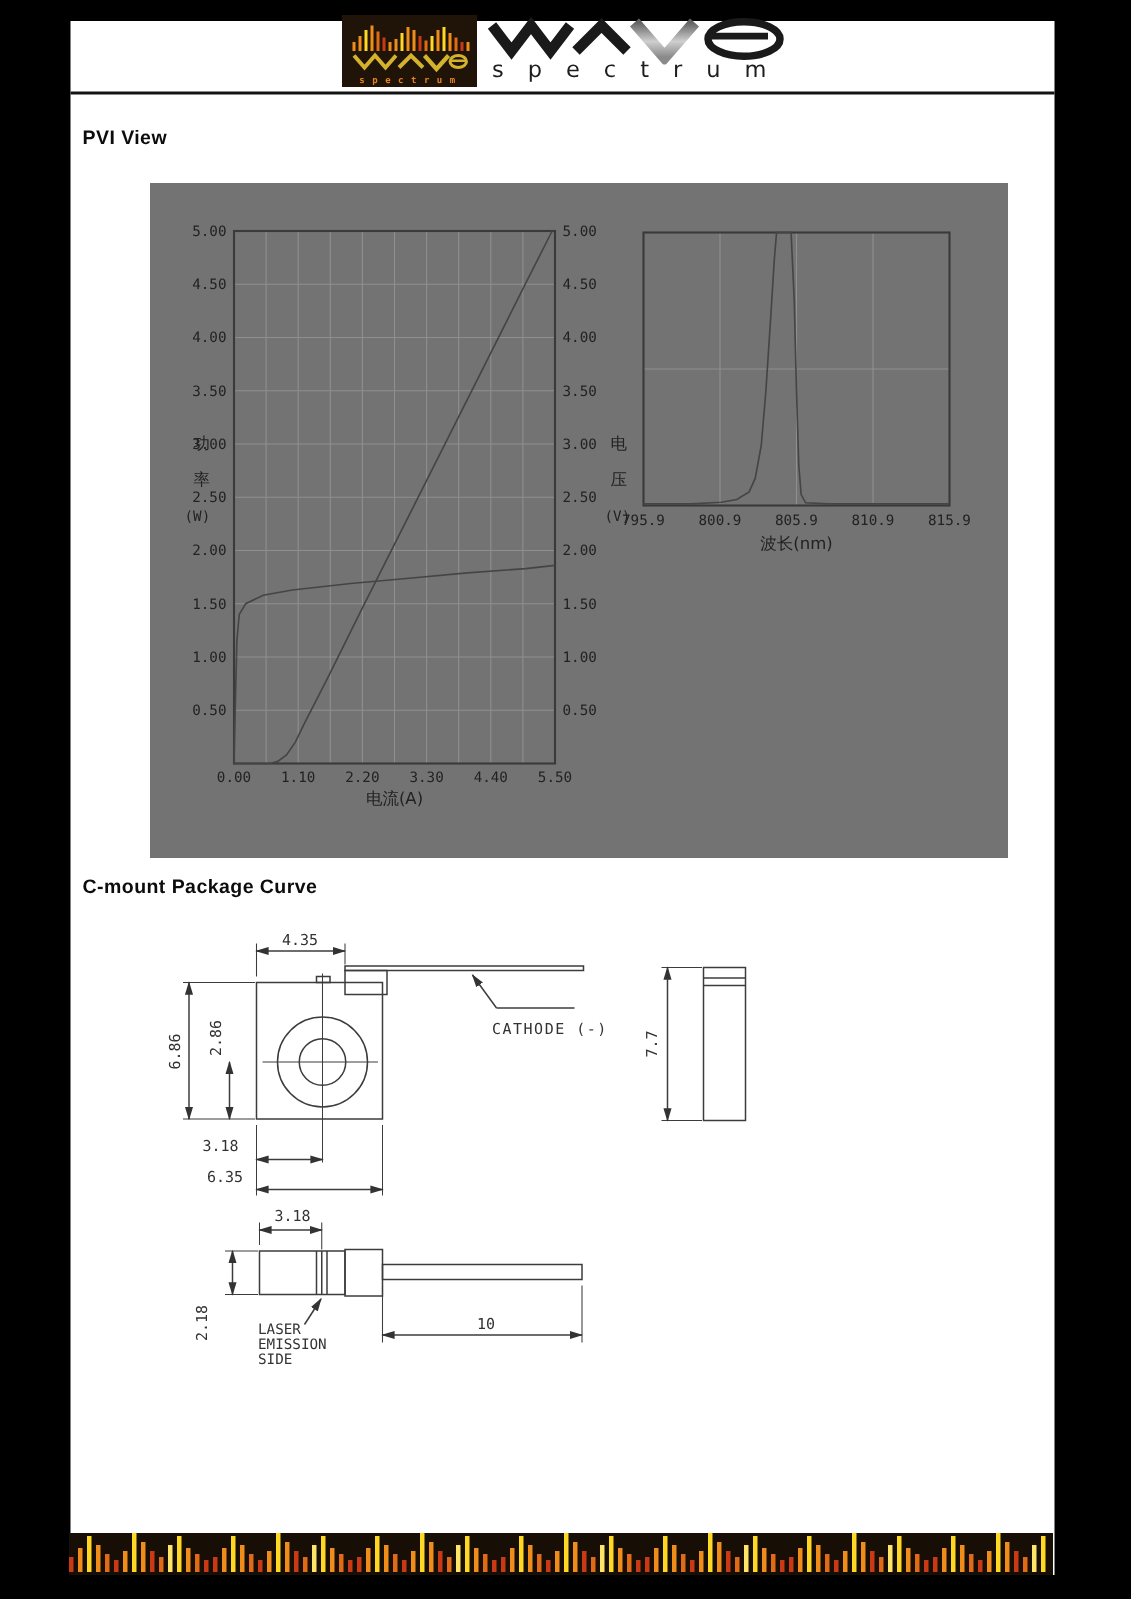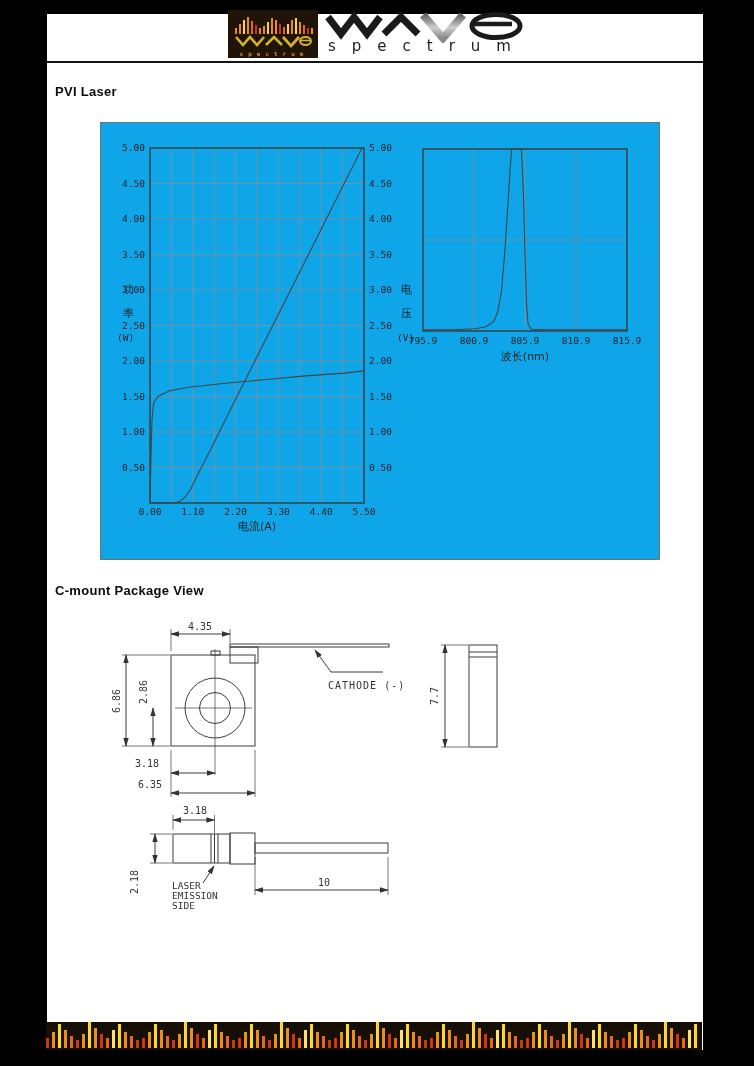--- a/index.html
+++ b/index.html
@@ -14,21 +14,21 @@
              font-size:6px;font-weight:bold;letter-spacing:5px;
              font-family:"DejaVu Sans Mono",monospace;white-space:nowrap;overflow:hidden;}
   .biglogo{position:absolute;left:324px;top:11px;}
   .biglogo-sub{position:absolute;left:328px;top:37px;width:200px;font-size:15px;color:#1d1d1d;
                letter-spacing:16px;white-space:nowrap;overflow:hidden;
                font-family:"DejaVu Sans",sans-serif;}
   .title{position:absolute;font-weight:bold;font-size:13px;color:#0c0c0c;letter-spacing:.3px;}
   #pvi-title{left:55px;top:84px;}
   #pkg-title{left:55px;top:583px;}
   .charts-panel{position:absolute;left:100px;top:122px;width:558px;height:436px;
-                background:#0ea5e9;border:1px solid #737373;}
+                background:#737373;border:7px solid #737373;}
   .pkg-wrap{position:absolute;left:100px;top:615px;width:420px;height:320px;}
   .footer{position:absolute;left:493px;top:960px;font-size:11px;line-height:13.5px;color:#101010;}
   .strip{position:absolute;left:46px;top:1022px;width:656px;height:28px;background:#170e06;overflow:hidden;}
   .bar{position:absolute;bottom:2px;}
   .badge-bars .bar{bottom:0;}
   svg text{font-family:"DejaVu Sans Mono",monospace;}
 </style>
 </head>
 <body>
 
@@ -79,21 +79,21 @@
     <polyline points="4,6 17,23 30,6 43,23 56,6" fill="none" stroke="#1a1a1a" stroke-width="7"></polyline>
     <polyline points="60,23 77,6 94,23" fill="none" stroke="#1a1a1a" stroke-width="7"></polyline>
     <polyline points="99,4 119,27 139,4" fill="none" stroke="url(#vgrad)" stroke-width="8"></polyline>
     <ellipse cx="172" cy="15" rx="24" ry="11.5" fill="none" stroke="#1a1a1a" stroke-width="5"></ellipse>
     <line x1="150" y1="13" x2="188" y2="13" stroke="#1a1a1a" stroke-width="4.5"></line>
   </svg>
   <div class="biglogo-sub">spectrum</div>
 
   <div class="rule"></div>
 
-  <div class="title" id="pvi-title">PVI Laser</div>
+  <div class="title" id="pvi-title">PVI View</div>
 
   <div class="charts-panel">
     <svg id="charts-svg" width="558" height="436" viewBox="0 0 558 436">
         <g>
           <line x1="70.4" y1="25" x2="70.4" y2="380" stroke="#8f8f8f" stroke-width="0.75"></line>
           <line x1="91.8" y1="25" x2="91.8" y2="380" stroke="#8f8f8f" stroke-width="0.75"></line>
           <line x1="113.2" y1="25" x2="113.2" y2="380" stroke="#8f8f8f" stroke-width="0.75"></line>
           <line x1="134.6" y1="25" x2="134.6" y2="380" stroke="#8f8f8f" stroke-width="0.75"></line>
           <line x1="156" y1="25" x2="156" y2="380" stroke="#8f8f8f" stroke-width="0.75"></line>
           <line x1="177.4" y1="25" x2="177.4" y2="380" stroke="#8f8f8f" stroke-width="0.75"></line>
@@ -156,21 +156,21 @@
           <text x="373" y="221" font-size="9.5" fill="#222" text-anchor="middle" style="font-family: &quot;DejaVu Sans Mono&quot;, monospace;">800.9</text>
           <text x="424" y="221" font-size="9.5" fill="#222" text-anchor="middle" style="font-family: &quot;DejaVu Sans Mono&quot;, monospace;">805.9</text>
           <text x="475" y="221" font-size="9.5" fill="#222" text-anchor="middle" style="font-family: &quot;DejaVu Sans Mono&quot;, monospace;">810.9</text>
           <text x="526" y="221" font-size="9.5" fill="#222" text-anchor="middle" style="font-family: &quot;DejaVu Sans Mono&quot;, monospace;">815.9</text>
           <text x="424" y="237" font-size="11" fill="#222" text-anchor="middle" style="font-family: &quot;DejaVu Sans&quot;, sans-serif;">波长(nm)</text>
           <polyline points="322.0,206.9 353.6,206.9 374.0,205.8 384.2,204.0 392.4,198.9 396.5,189.8 400.5,168.0 403.6,131.6 406.7,84.2 409.2,44.2 410.7,26.0 420.4,26.0 422.5,71.5 424.0,131.6 425.5,180.7 427.1,200.7 430.1,206.2 445.4,206.9 526.0,206.9" fill="none" stroke="#454545" stroke-width="1.1"></polyline>
         </g>
       </svg>
   </div>
 
-  <div class="title" id="pkg-title">C-mount Package View</div>
+  <div class="title" id="pkg-title">C-mount Package Curve</div>
 
   <div class="pkg-wrap">
   <svg id="package-svg" width="420" height="320" viewBox="0 0 420 320" fill="none" stroke="#3c3c3c" stroke-width="1">
     <defs>
       <marker id="arr" viewBox="0 0 10 6" markerWidth="9" markerHeight="6" refX="9" refY="3" orient="auto-start-reverse">
         <path d="M0,0 L10,3 L0,6 Z" fill="#333" stroke="none"></path>
       </marker>
     </defs>
 
     <g>

